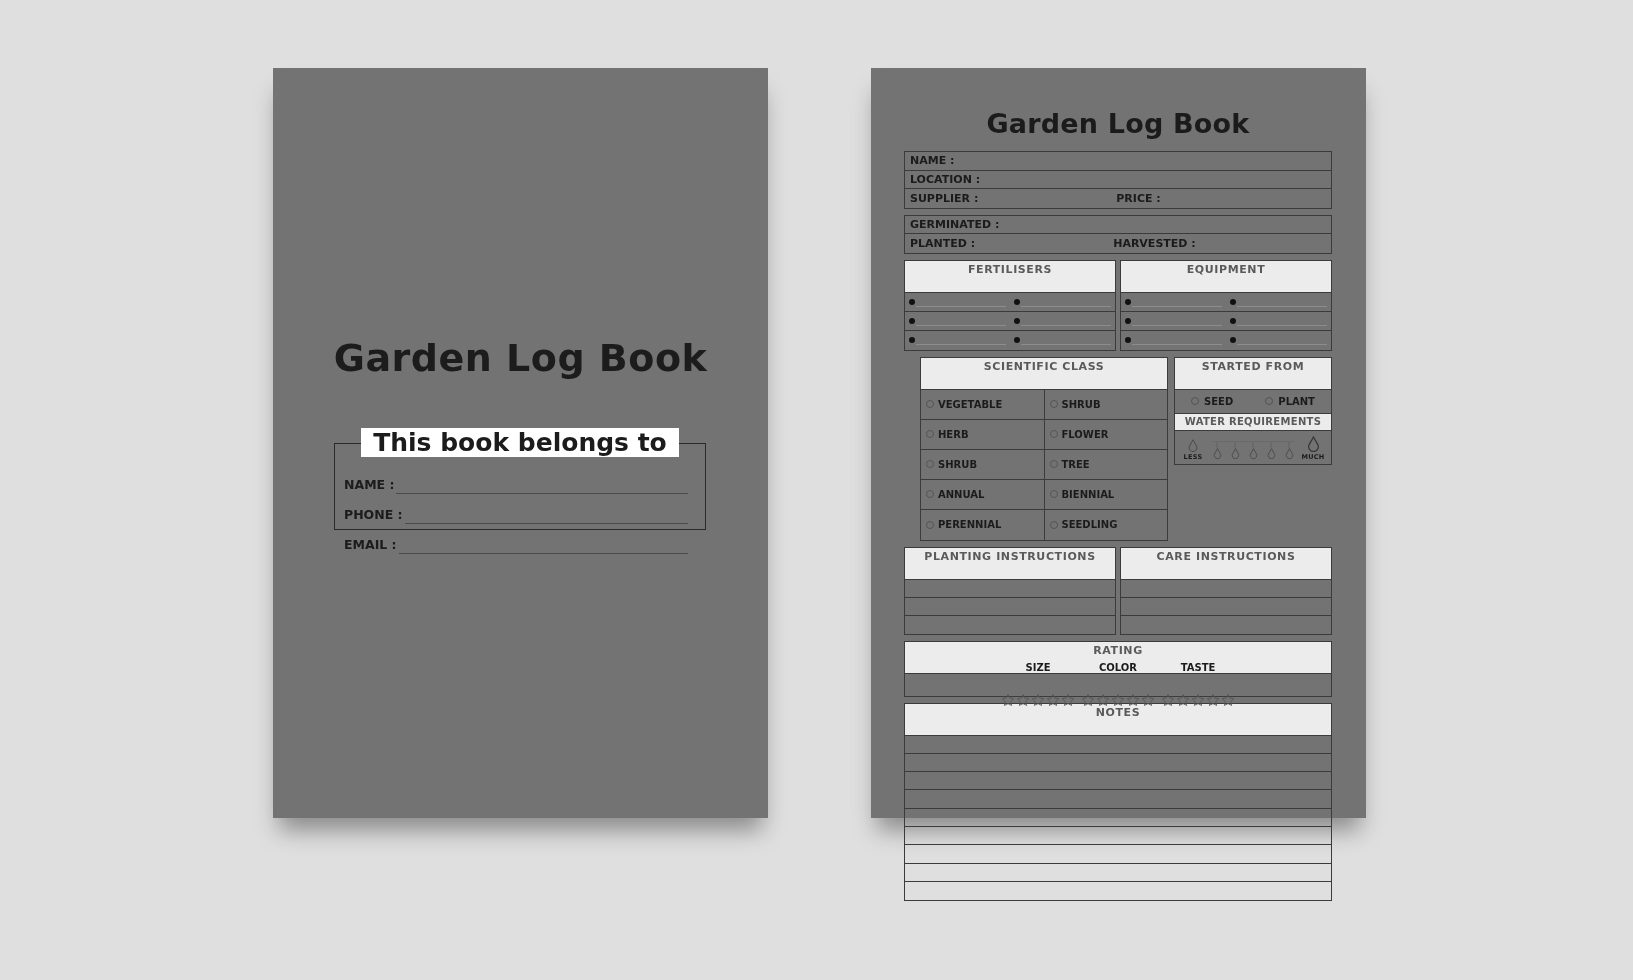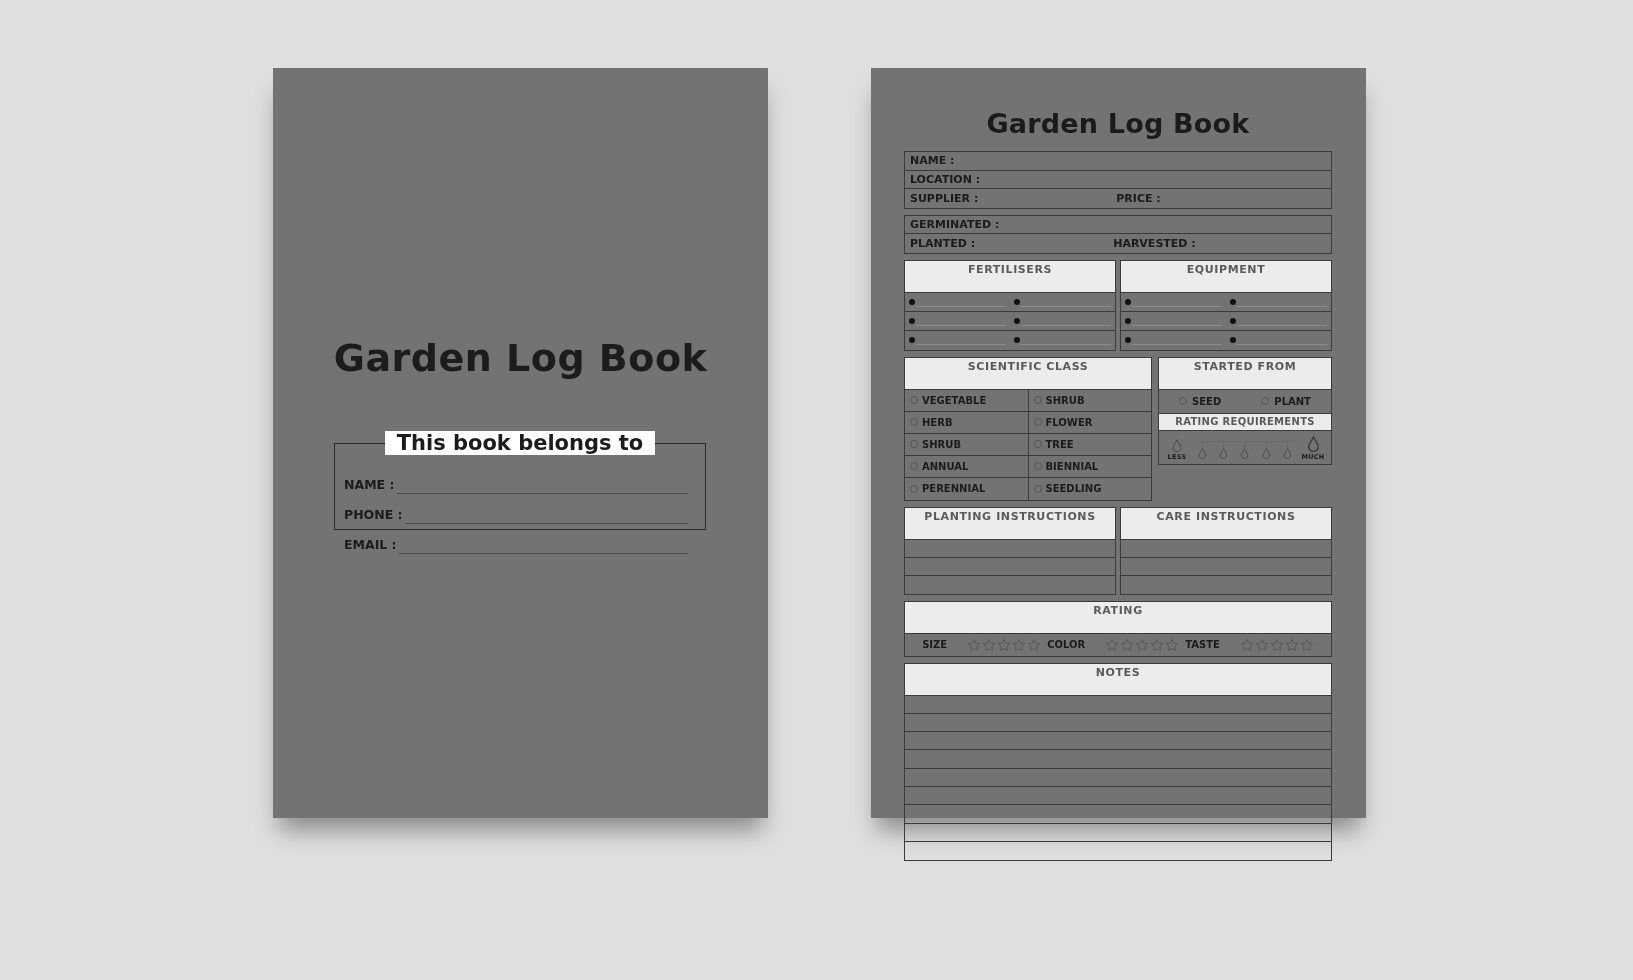--- a/index.html
+++ b/index.html
@@ -33,21 +33,21 @@
   .belongs-wrap{position:absolute;left:61px;top:362px;width:372px;height:100px;}
   .bb-border{
     position:absolute;left:0;top:13px;right:0;bottom:0;
     border:1.6px solid #2a2a2a;
   }
   .bb-heading{
     position:absolute;left:0;right:0;top:0;
     text-align:center;
     font-family:"DejaVu Sans", sans-serif;
     font-weight:700;
-    font-size:21px;
+    font-size:25px;
     color:#1c1c1c;
     line-height:26px;
   }
   .bb-heading span{
     background:#ffffff;
     padding:0 12px;
   }
   .bb-fields{
     position:absolute;left:0;right:0;top:34px;bottom:0;
     padding:0 18px 0 10px;
@@ -143,24 +143,24 @@
     width:6px;height:6px;border-radius:50%;
     background:#111;flex:none;
   }
   .bline{
     flex:1;border-bottom:1.1px solid #8d8d8d;
     margin-left:1px;height:9px;
   }
 
   
   .mid-wrap{display:flex;margin-top:6px;align-items:flex-start;}
-  .sci{width:248px;}
+  .sci{width:248px;margin-left:16px;}
   .sci .radio-row{
     display:flex;
-    height:22px;
+    height:30px;
     border-bottom:1.4px solid #3b3b3b;
     box-sizing:border-box;
   }
   .sci .radio-row:last-child{border-bottom:none;justify-content:flex-end;}
   .rcell{
     flex:1;display:flex;align-items:center;gap:4px;
     padding-left:5px;
     border-right:1.4px solid #3b3b3b;
     box-sizing:border-box;
   }
@@ -219,21 +219,21 @@
   .instr-wrap > .blk{flex:1;margin-top:0;}
   .instr-wrap > .blk + .blk{margin-left:4px;}
   .iline{height:18px;border-bottom:1.4px solid #3b3b3b;box-sizing:border-box;}
   .iline:last-child{border-bottom:none;}
 
   
   .rating-body{
     display:flex;align-items:center;justify-content:center;
     height:22px;gap:6px;
   }
-  .rgroup{display:flex;align-items:center;gap:20px;}
+  .rgroup{display:flex;align-items:center;gap:20px;flex-direction:column;}
   .rlabel{
     font-family:"DejaVu Sans", sans-serif;
     font-weight:700;font-size:10px;color:#1b1b1b;
   }
   .stars{display:flex;gap:1px;}
 
   
   .nline{height:18.3px;border-bottom:1.4px solid #3b3b3b;box-sizing:border-box;}
   .nline:last-child{border-bottom:none;}
 </style>
@@ -431,21 +431,21 @@
             <div class="sf-body">
               <span class="sf-opt">
                   <span class="radio"></span>
                   <span class="rtext">SEED</span>
                 </span>
               <span class="sf-opt">
                   <span class="radio"></span>
                   <span class="rtext">PLANT</span>
                 </span>
             </div>
-            <div class="water-hdr">RATING REQUIREMENTS</div>
+            <div class="water-hdr">WATER REQUIREMENTS</div>
             <div class="water-body">
               <span class="wend">
                 <svg width="10" height="13" viewBox="0 0 10 13">
                     <path d="M5 0.8 L8.6 7.2 A3.9 3.9 0 1 1 1.4 7.2 Z" fill="none" stroke="#4a4a4a" stroke-width="1"></path>
                   </svg>
                 <span class="wtxt">LESS</span>
               </span>
               <span class="wscale">
                 <span class="wbar"></span>
                 <span class="wticks">

